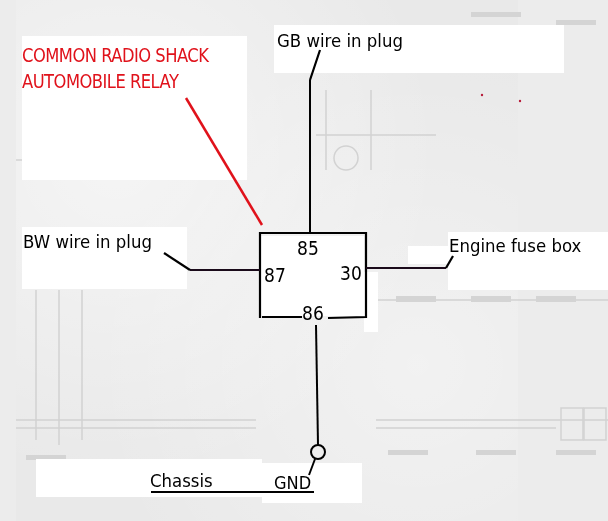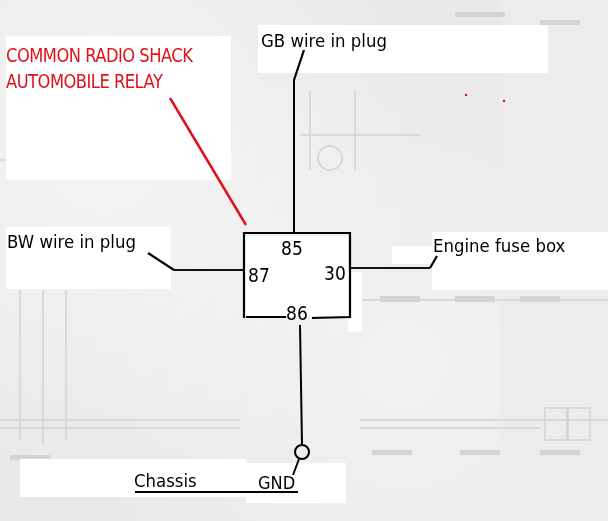--- a/index.html
+++ b/index.html
@@ -1,21 +1,21 @@
 <!DOCTYPE html>
 <html><head>
   <meta charset="utf-8">
   <style>
     html, body { margin: 0; padding: 0; }
     body {
       width: 608px; height: 521px; overflow: hidden; position: relative;
       background: #ececec;
       font-family: "DejaVu Sans", sans-serif;
     }
-    #canvas { position: absolute; left: 0; top: 0; width: 502px; height: 521px; }
+    #canvas { position: absolute; left: 16px; top: 0; width: 502px; height: 521px; }
     .bg-paper {
       position: absolute; inset: 0;
       background:
         radial-gradient(circle at 20% 30%, rgba(255,255,255,0.55), rgba(255,255,255,0) 60%),
         radial-gradient(circle at 80% 70%, rgba(255,255,255,0.4), rgba(255,255,255,0) 60%),
         #e9e9e9;
     }
     .whitebox { position: absolute; background: #ffffff; }
     .label {
       position: absolute; white-space: nowrap;

